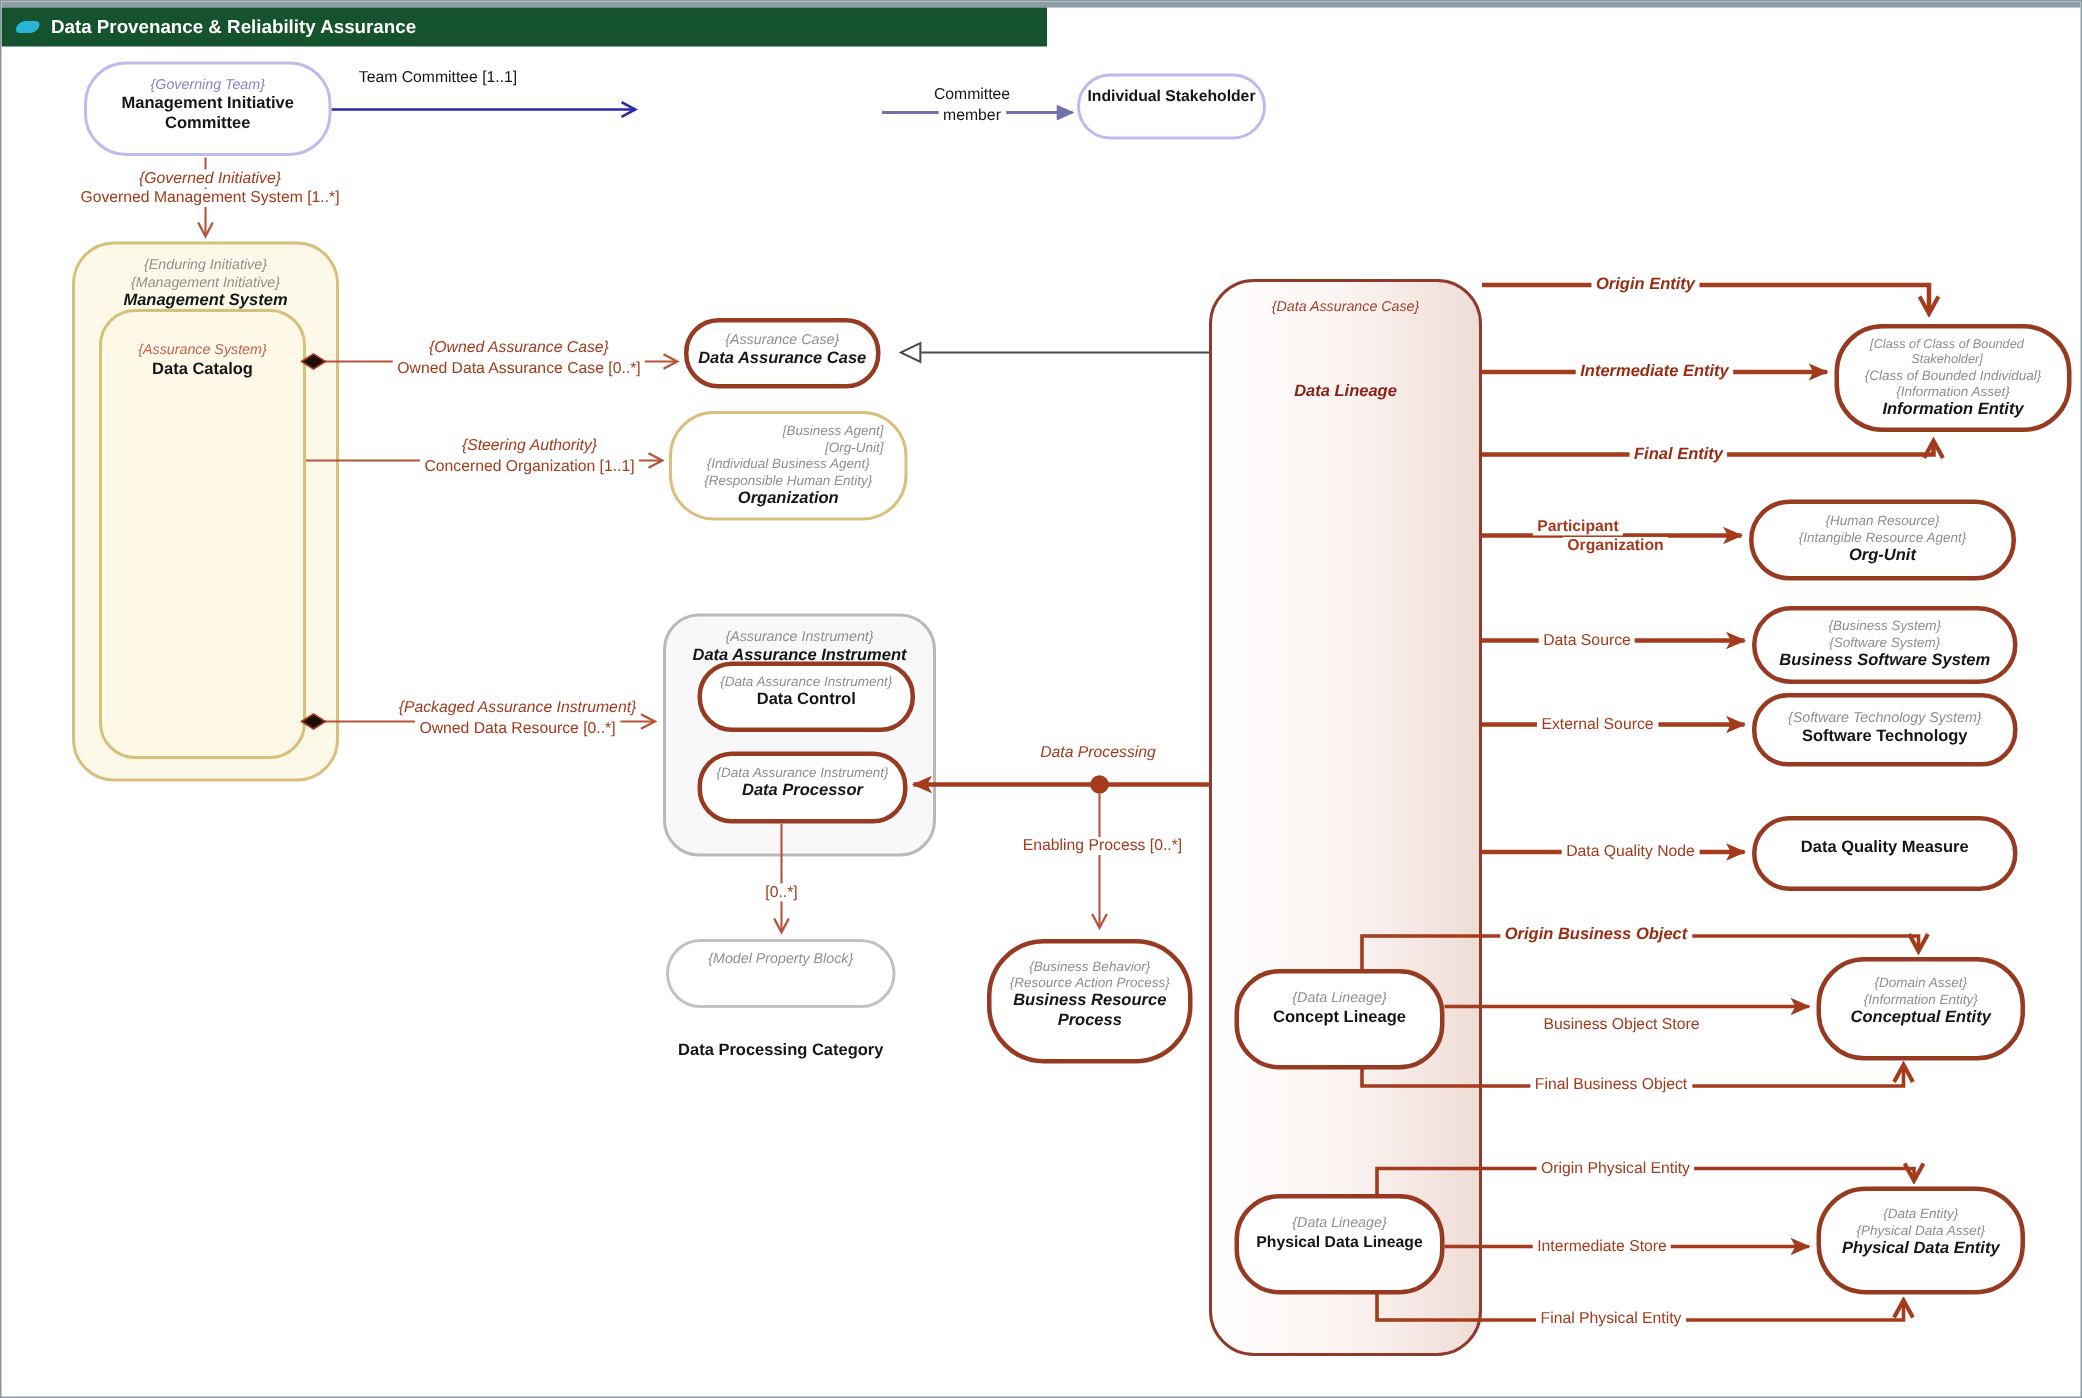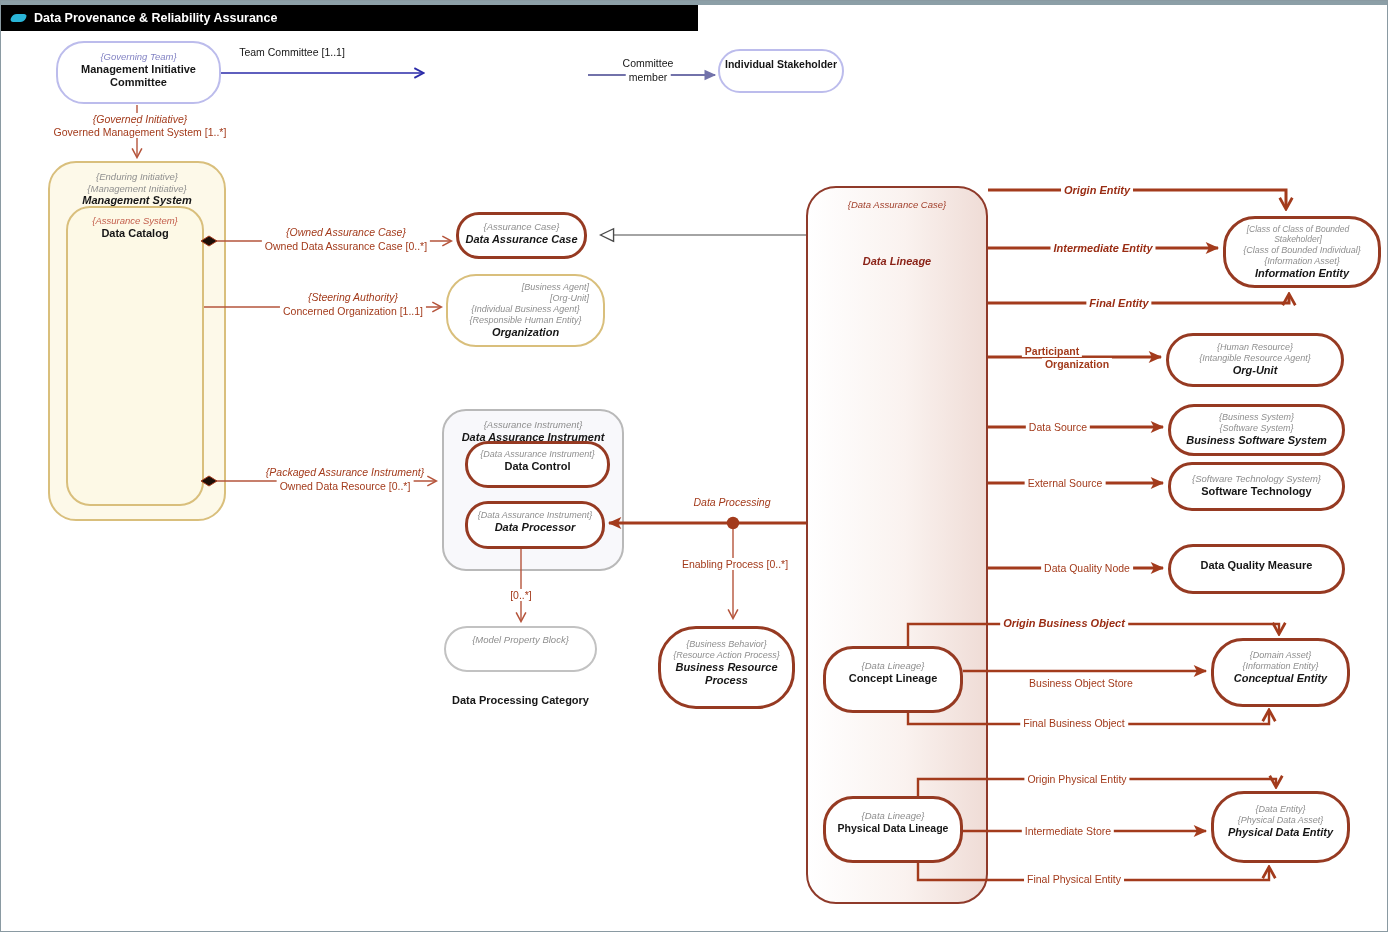--- a/index.html
+++ b/index.html
@@ -1,33 +1,33 @@
 <!DOCTYPE html>
 <html><head>
 <meta charset="utf-8">
 <style>
   html,body{margin:0;padding:0;background:#fff;font-family:"Liberation Sans",sans-serif;}
   .canvas{position:relative;width:1386px;height:930px;border:1px solid #8a9aa2;background:#fff;overflow:hidden;}
   .topstrip{position:absolute;left:0;top:0;width:100%;height:4px;background:#8c9fa7;}
-  .titlebar{position:absolute;left:0;top:4px;width:697px;height:26px;background:#000000;display:flex;align-items:center;z-index:30;}
+  .titlebar{position:absolute;left:0;top:4px;width:697px;height:26px;background:#14532d;display:flex;align-items:center;z-index:30;}
   .titleicon{width:15px;height:8px;background:#2ab5d8;border-radius:4px;transform:skewX(-25deg);margin:0 8px 0 10px;}
   .titletext{color:#fff;font-weight:bold;font-size:12.5px;}
   .node{position:absolute;box-sizing:border-box;background:#fff;display:flex;flex-direction:column;align-items:center;text-align:center;line-height:1.25;z-index:10;}
   .container{z-index:1;}
   .b-red{border:3px solid #963a22;border-radius:26px;}
   .b-dl{border:2.5px solid #8f3a2a;border-radius:30px;background:linear-gradient(to right,#ffffff 0%,#faf2ef 55%,#efdcd6 100%);}
   .b-tan{border:2.5px solid #d9bf7c;border-radius:28px;background:#fdf9e9;}
   .b-tanw{border:2.5px solid #d9bf7c;border-radius:30px;background:#fff;}
   .b-lav{border:2px solid #bcbcec;border-radius:28px;}
   .b-gray{border:2px solid #b9b9b9;border-radius:24px;background:#f8f8fb;}
   .b-grayw{border:2px solid #c2c2c2;border-radius:23px;background:#fff;gap:48px;}
   .st{font-style:italic;color:#8f8f8f;font-size:9.5px;line-height:1.22;}
   .st-sm{font-size:9px;}
   .st-purple{color:#8484c4;}
-  .st-red{color:#c4604e;}
+  .st-red{color:#c4604e;margin-top:13px;}
   .st-dred{color:#a2402c;}
   .lbl{font-weight:bold;color:#161616;font-size:11px;line-height:1.2;}
   .lbl-i{font-style:italic;}
   .lbl-dred{color:#8b2318;}
   .tagr{align-self:flex-end;padding-right:14px;}
   .el{position:absolute;transform:translate(-50%,-50%);background:#fff;padding:0 3px;font-size:10.5px;white-space:nowrap;color:#161616;z-index:20;line-height:1.15;}
   .el-red{color:#a33b1c;}
   .el-redi{color:#a33b1c;font-style:italic;}
   .el-redb{color:#a33b1c;font-weight:bold;}
   .el-redbi{color:#992c13;font-weight:bold;font-style:italic;font-size:11px;}

